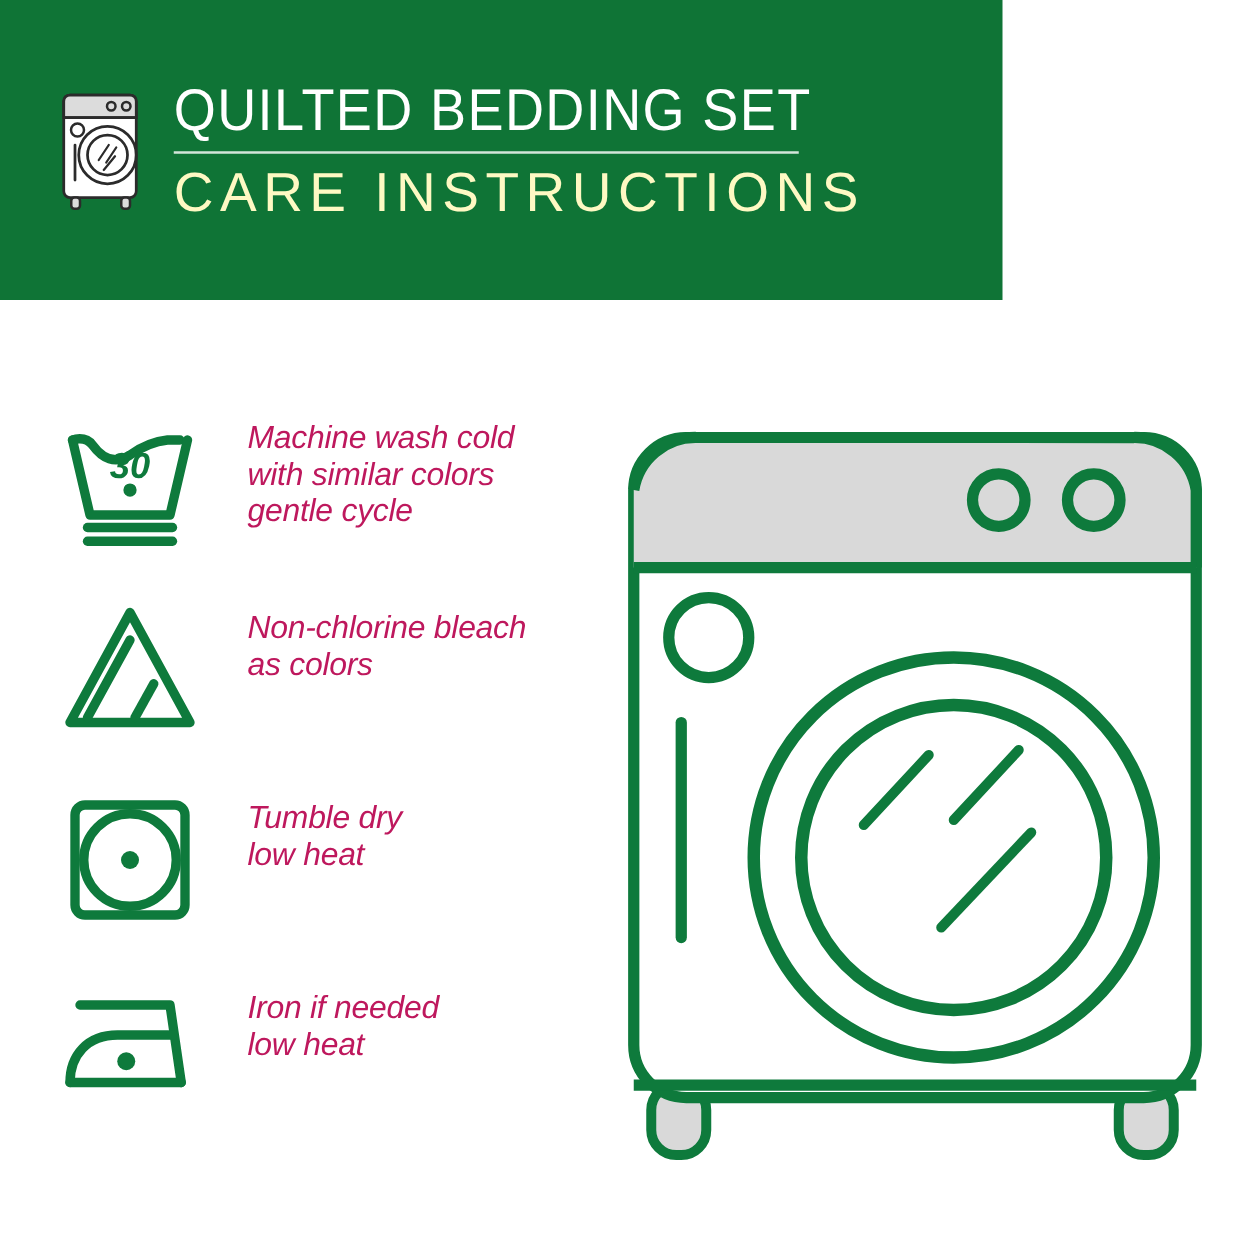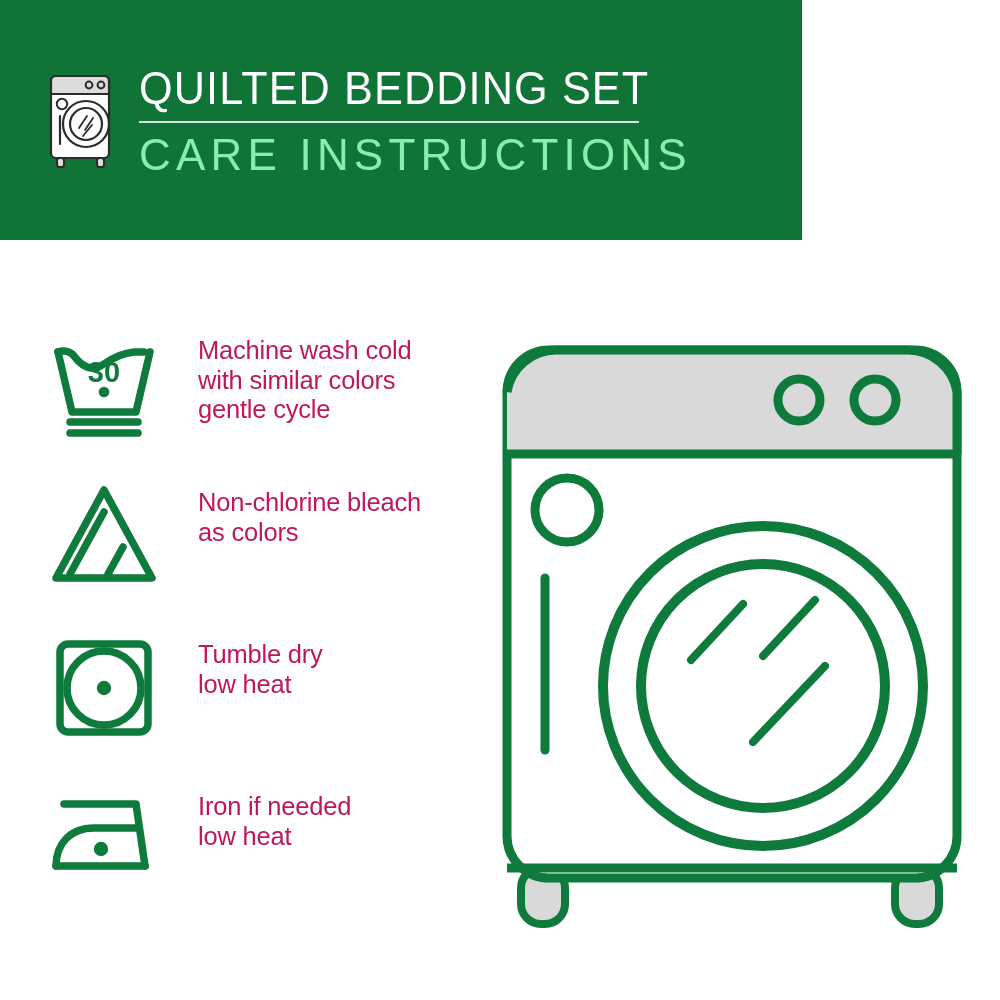--- a/index.html
+++ b/index.html
@@ -56,39 +56,40 @@
     transform-origin: left center;
     white-space: nowrap;
   }
   #title-divider {
     height: 2px;
     background: rgba(255,255,255,0.82);
     margin: 7px 0 7px 0;
     width: 500px;
   }
   #title-sub {
-    color: #86efac;
+    color: #fef9c3;
     font-size: 44px;
     line-height: 50px;
     font-weight: 400;
     letter-spacing: 5.2px;
     white-space: nowrap;
   }
 
   
   #care-list {
     position: absolute;
     left: 48px;
     top: 330px;
     width: 420px;
   }
   .care-row {
     display: flex;
     align-items: flex-start;
     height: 152px;
+    font-style: italic;
   }
   .care-symbol {
     width: 112px;
     flex: 0 0 112px;
     display: flex;
     align-items: flex-start;
     justify-content: center;
   }
   .care-text {
     margin-left: 38px;

